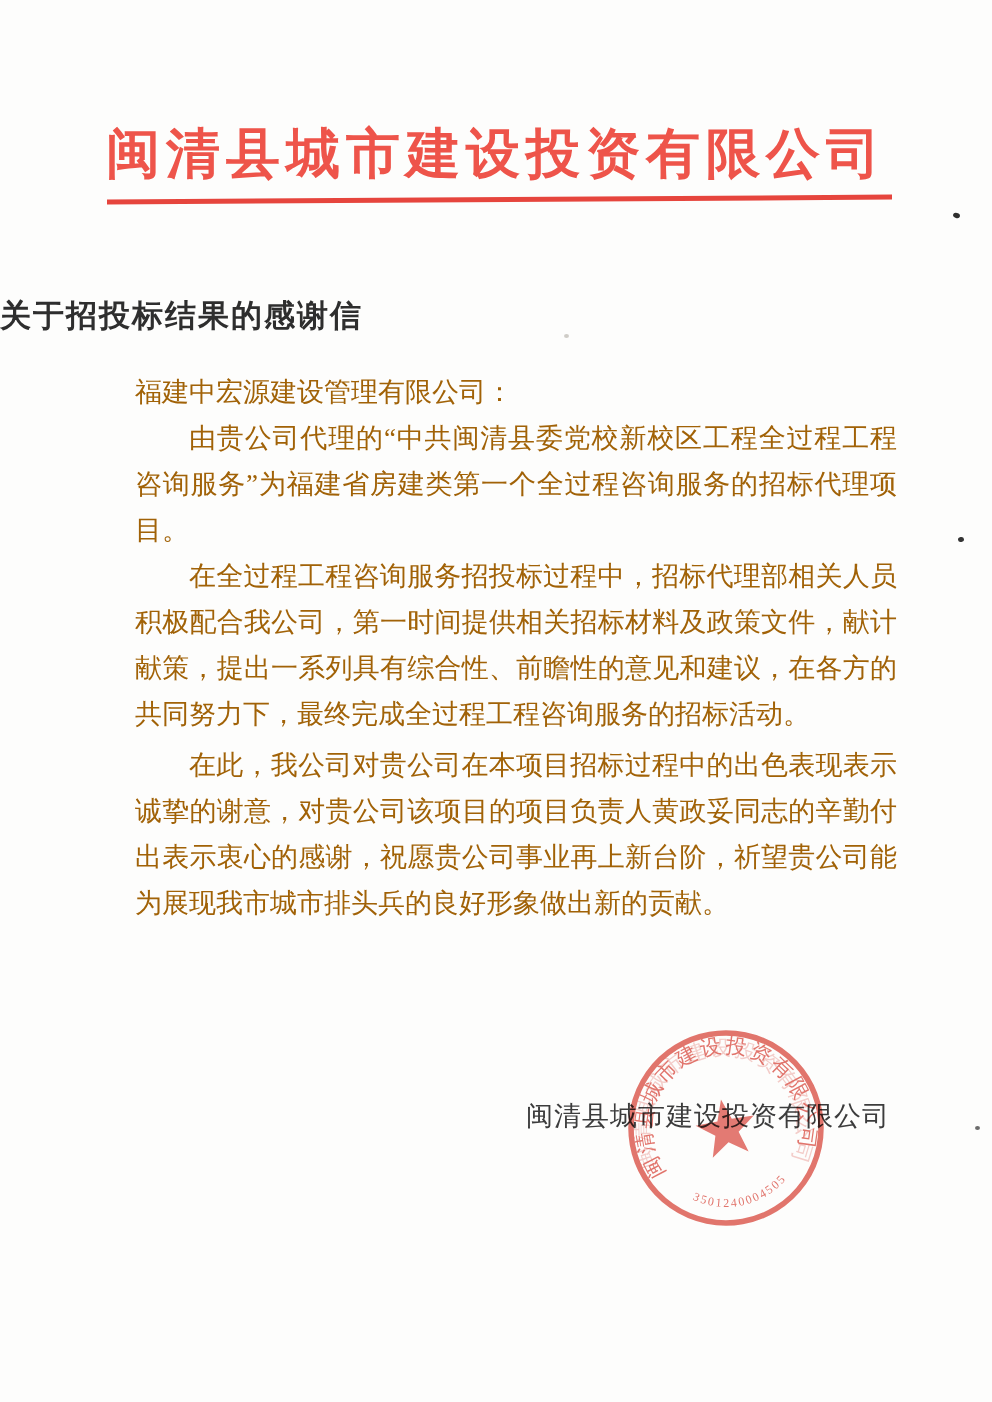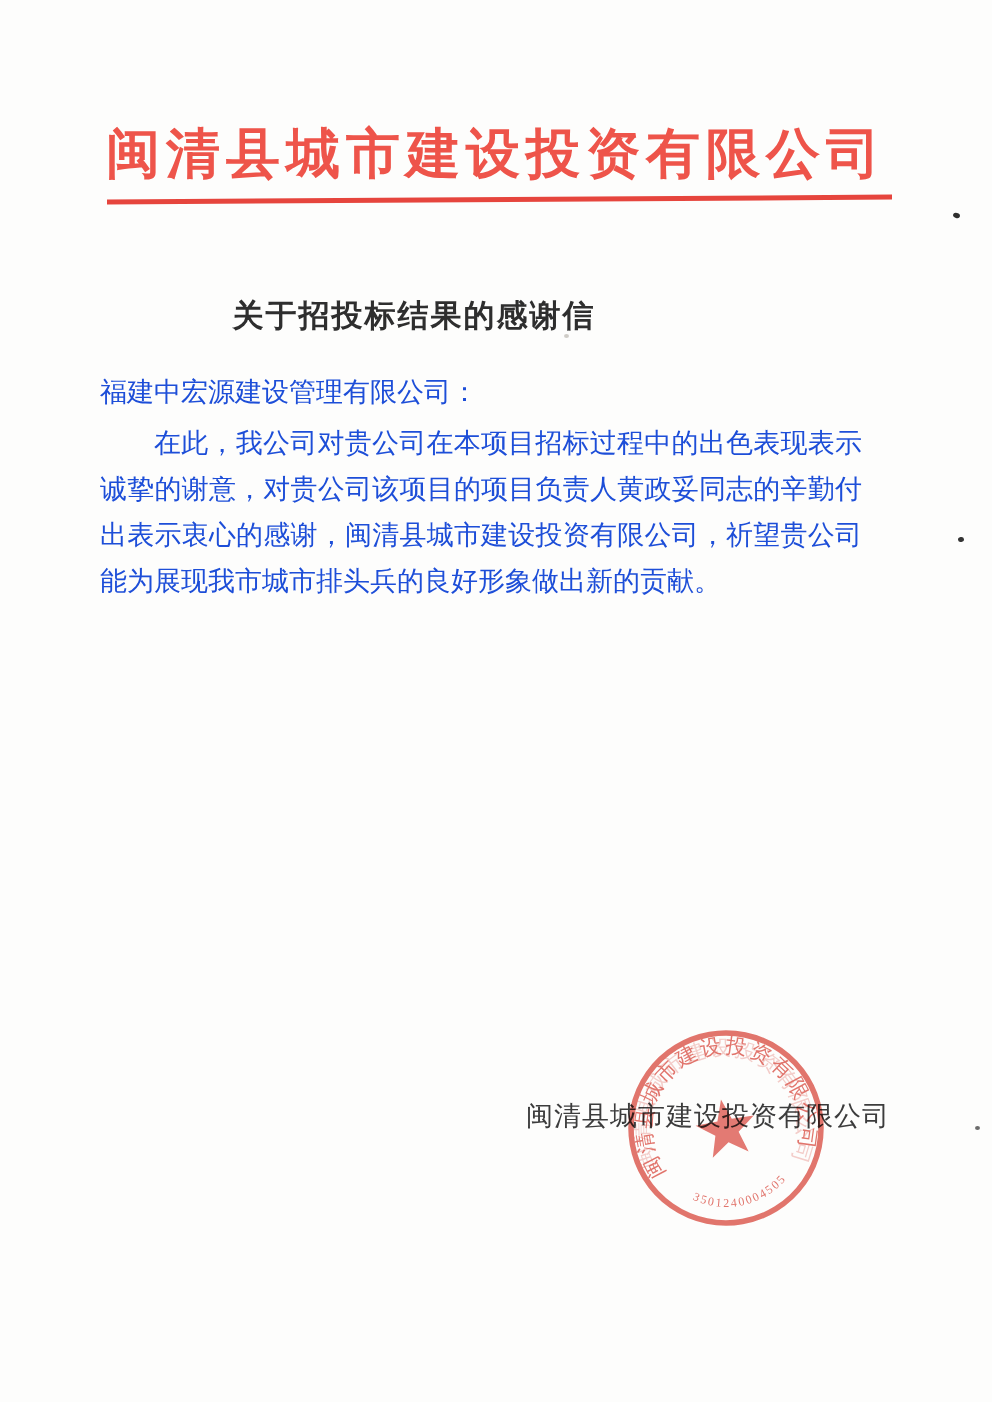--- a/index.html
+++ b/index.html
@@ -24,34 +24,34 @@
   }
   .letterhead-rule{
     position:absolute;top:197px;left:107px;
     width:785px;height:5px;
     background:#e6453d;
     transform:rotate(-0.35deg);
   }
   
   .doc-title{
     position:absolute;top:295px;left:0;width:828px;
-    text-align:center;
+    text-align:left;
     font-family:"Liberation Sans", sans-serif;
     font-weight:bold;
     font-size:31px;
     letter-spacing:2px;
     color:#2e2e2e;
     margin:0;
   }
   
   .body-text{
-    position:absolute;top:369px;left:100px;width:762px;
+    position:absolute;top:369px;left:135px;width:762px;
     font-size:27px;
     line-height:46px;
-    color:#1d4ed8;
+    color:#a16207;
     text-align:justify;
     text-justify:inter-ideograph;
   }
   .body-text p{margin:0;}
   .body-text p.para{text-indent:2em;}
   .body-text p.para.gap{margin-top:5px;}
   
   .sig-company{
     position:absolute;top:1098px;right:102px;
     font-size:27px;
@@ -87,21 +87,23 @@
 
 <div class="page">
 
   <div class="letterhead">闽清县城市建设投资有限公司</div>
   <div class="letterhead-rule"></div>
 
   <h1 class="doc-title">关于招投标结果的感谢信</h1>
 
   <div class="body-text">
     <p class="salutation">福建中宏源建设管理有限公司：</p>
-    <p class="para gap">在此，我公司对贵公司在本项目招标过程中的出色表现表示诚挚的谢意，对贵公司该项目的项目负责人黄政妥同志的辛勤付出表示衷心的感谢，闽清县城市建设投资有限公司，祈望贵公司能为展现我市城市排头兵的良好形象做出新的贡献。</p>
+    <p class="para">由贵公司代理的“中共闽清县委党校新校区工程全过程工程咨询服务”为福建省房建类第一个全过程咨询服务的招标代理项目。</p>
+    <p class="para">在全过程工程咨询服务招投标过程中，招标代理部相关人员积极配合我公司，第一时间提供相关招标材料及政策文件，献计献策，提出一系列具有综合性、前瞻性的意见和建议，在各方的共同努力下，最终完成全过程工程咨询服务的招标活动。</p>
+    <p class="para gap">在此，我公司对贵公司在本项目招标过程中的出色表现表示诚挚的谢意，对贵公司该项目的项目负责人黄政妥同志的辛勤付出表示衷心的感谢，祝愿贵公司事业再上新台阶，祈望贵公司能为展现我市城市排头兵的良好形象做出新的贡献。</p>
   </div>
 
   <div class="sig-company">闽清县城市建设投资有限公司</div>
 
   <svg class="seal" viewBox="0 0 212 212" xmlns="http://www.w3.org/2000/svg">
     <defs>
       <path id="seal-arc-top" d="M 39.8 141.2 A 75 75 0 1 1 172.2 141.2" fill="none"></path>
       <path id="seal-arc-bottom" d="M 37.6 145.5 A 79 79 0 0 0 177.6 139.4" fill="none"></path>
     </defs>
 

